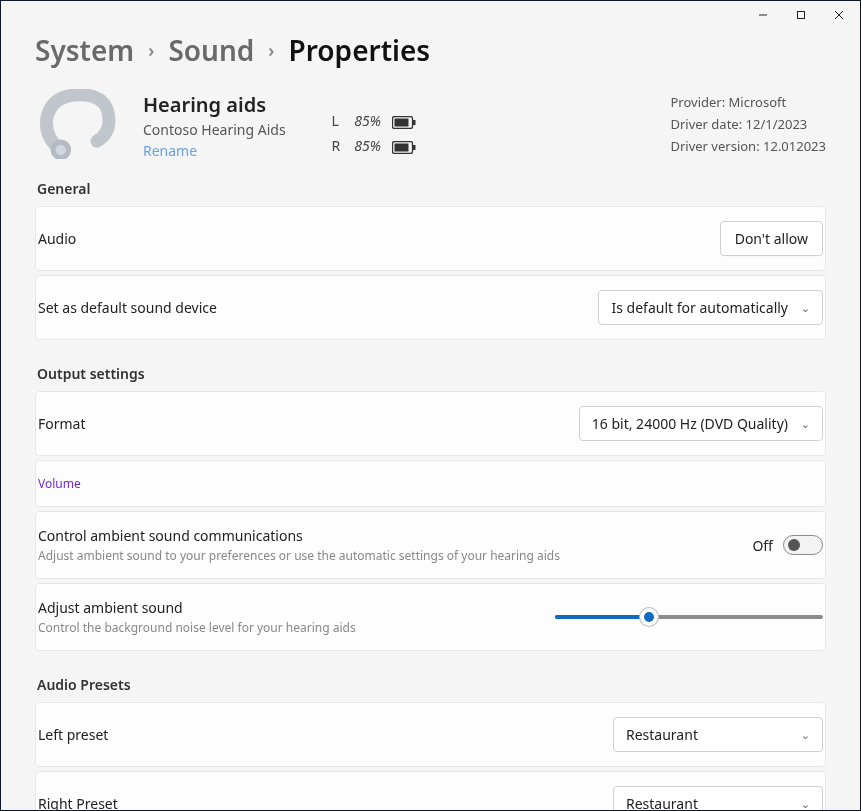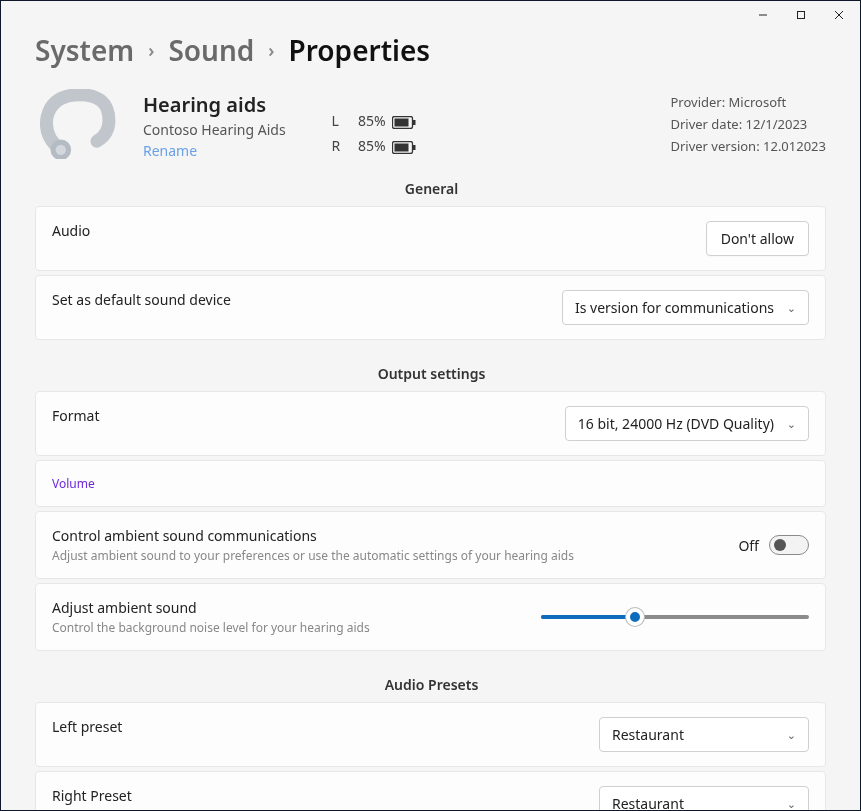--- a/index.html
+++ b/index.html
@@ -16,25 +16,25 @@
   .device-header { display: flex; gap: 22px; align-items: flex-start; margin-bottom: 18px; }
   .device-icon { width: 86px; height: 70px; position: relative; }
   .device-icon svg { width: 100%; height: 100%; }
   .device-info { flex: 0 0 auto; padding-top: 2px; }
   .device-name { font-size: 20px; font-weight: 600; color: #222; }
   .device-mfg { font-size: 14px; color: #555; margin-top: 2px; }
   .rename-link { font-size: 14px; color: #6aa1e5; cursor: pointer; margin-top: 2px; display: inline-block; }
   .battery-block { display: flex; flex-direction: column; gap: 6px; padding-top: 22px; font-size: 14px; color: #444; margin-left: 24px;}
   .battery-row { display: flex; align-items: center; gap: 6px; }
   .battery-letter { width: 12px; }
-  .battery-pct { width: 36px; text-align: right; }
+  .battery-pct { width: 36px; text-align: center; font-style: italic; }
   .battery-icon-wrap { width: 24px; height: 13px; }
   .driver-info { margin-left: auto; display: flex; flex-direction: column; gap: 4px; font-size: 13px; color: #555; padding-top: 4px;}
-  .section-title { font-size: 14px; font-weight: 600; color: #333; margin: 10px 0 8px 2px; text-align: center; }
-  .card { background: #fdfdfd; border: 1px solid #e7e7e7; border-radius: 4px; padding: 14px 16px; display: flex; justify-content: space-between; margin-bottom: 4px; }
+  .section-title { font-size: 14px; font-weight: 600; color: #333; margin: 10px 0 8px 2px; }
+  .card { background: #fdfdfd; border: 1px solid #e7e7e7; border-radius: 4px; padding: 14px 2px; display: flex; align-items: center; justify-content: space-between; margin-bottom: 4px; }
   .card-text .title { font-size: 14px; color: #222; }
   .card-text .sub { font-size: 12px; color: #888; margin-top: 2px; }
   .btn { background: #fff; border: 1px solid #d0d0d0; border-radius: 4px; padding: 7px 14px; font-size: 14px; color: #222; cursor: pointer; box-shadow: 0 1px 0 rgba(0,0,0,0.02);}
   .select { background: #fff; border: 1px solid #d0d0d0; border-radius: 4px; padding: 7px 34px 7px 12px; font-size: 14px; color: #222; cursor: pointer; position: relative; min-width: 210px; display: flex; align-items: center; justify-content: space-between;}
   .select .chev-down { position: absolute; right: 12px; font-size: 11px; color: #666; }
   .volume-row { display: flex; align-items: center; gap: 14px; width: 100%; }
   .volume-label { flex: 0 0 auto; font-size: 12px; color: #6d28d9; }
   .volume-ctrl { display: flex; align-items: center; gap: 12px; margin-left: auto;}
   .vol-icon { width: 20px; height: 20px; color:#222; }
   .vol-num { font-size: 13px; color: #555; width: 20px; text-align: right; }
@@ -133,21 +133,21 @@
         <div class="title">Audio</div>
       </div>
       <button class="btn">Don't allow</button>
     </div>
 
     <div class="card">
       <div class="card-text">
         <div class="title">Set as default sound device</div>
       </div>
       <div class="select">
-        <span>Is version for communications</span>
+        <span>Is default for automatically</span>
         <span class="chev-down">⌄</span>
       </div>
     </div>
 
     <div class="section-title" style="margin-top:24px">Output settings</div>
 
     <div class="card">
       <div class="card-text">
           <div class="title">Format</div>
         </div>

